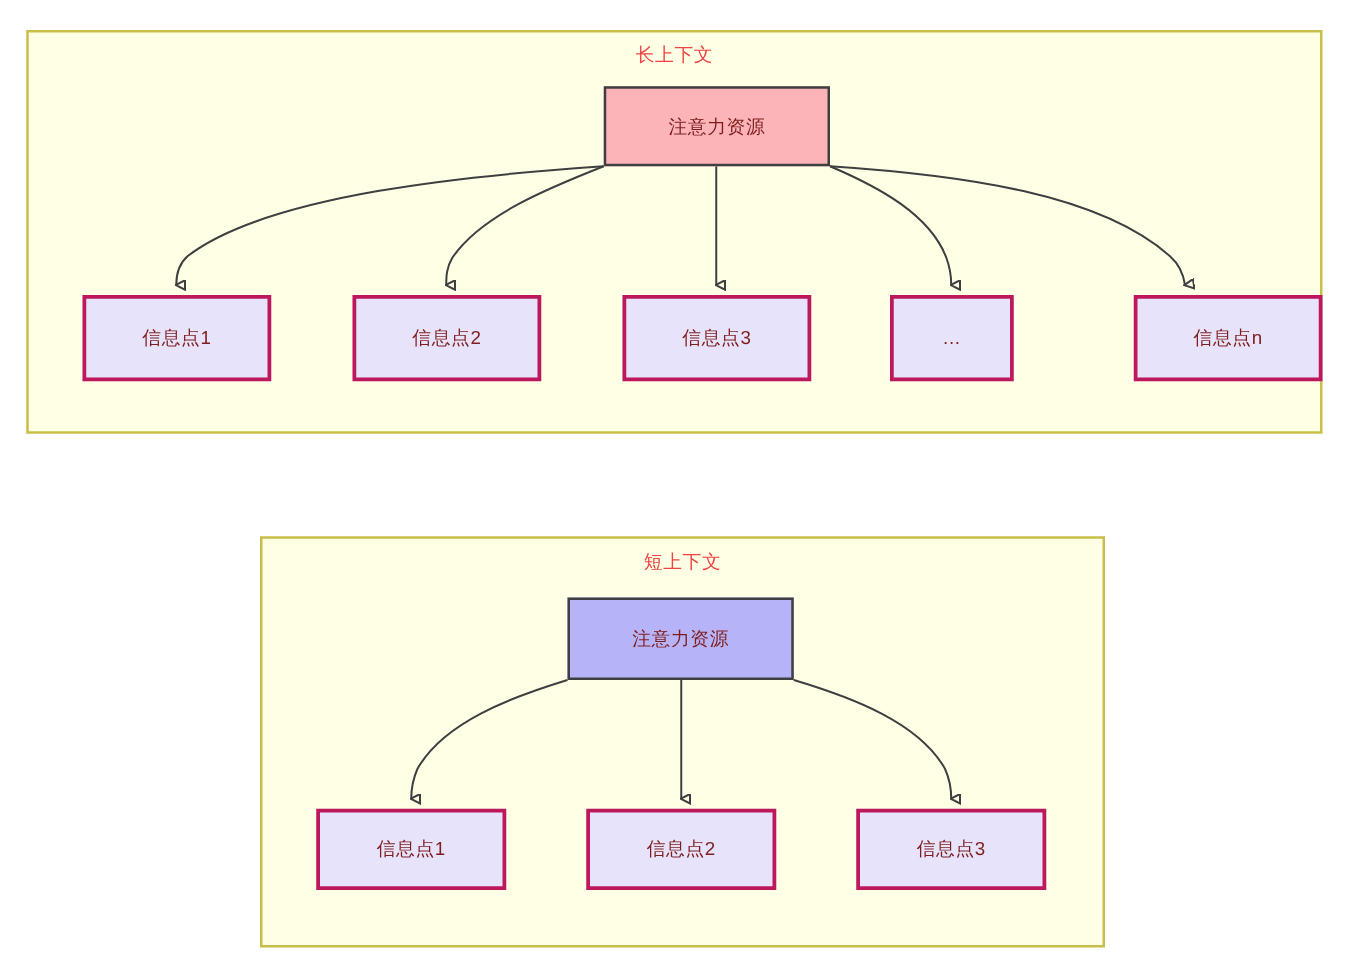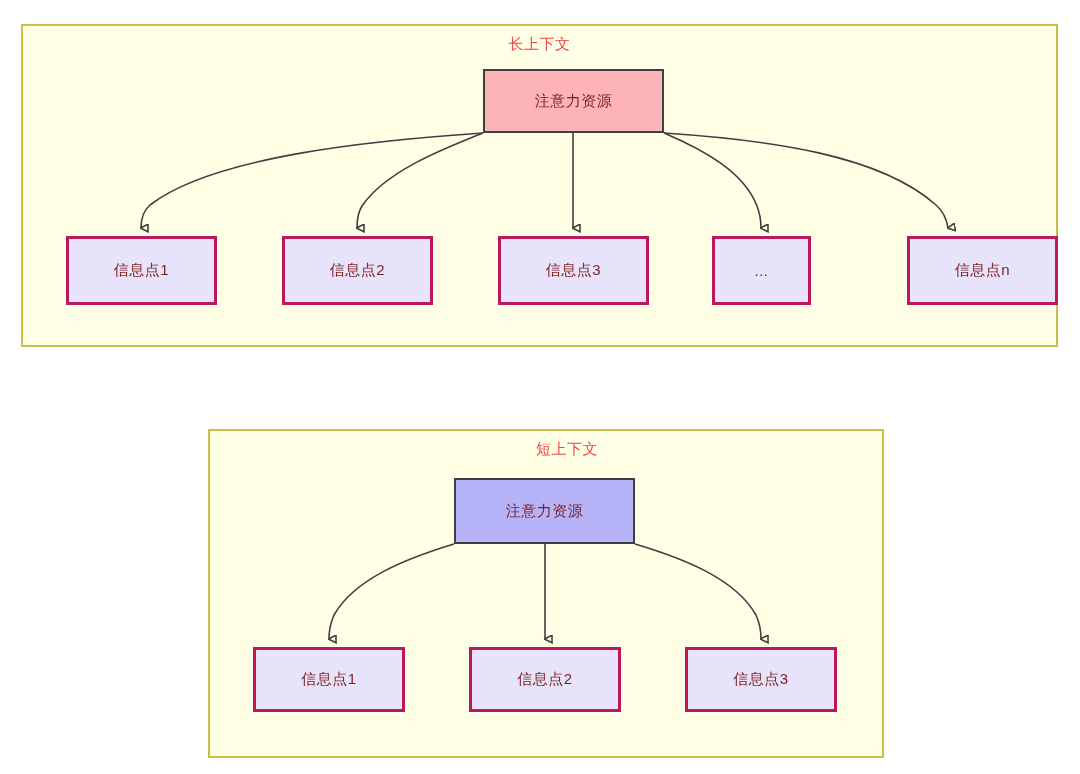--- a/index.html
+++ b/index.html
@@ -30,21 +30,20 @@
     left: 21px;
     top: 24px;
     width: 1037px;
     height: 323px;
   }
   #group-short {
     left: 208px;
     top: 429px;
     width: 676px;
     height: 329px;
-    padding-left: 21px;
   }
   .group-title {
     position: absolute;
     width: 100%;
     text-align: center;
     font-size: 15px;
     color: #ef4444;
     letter-spacing: 0.5px;
     white-space: nowrap;
   }

